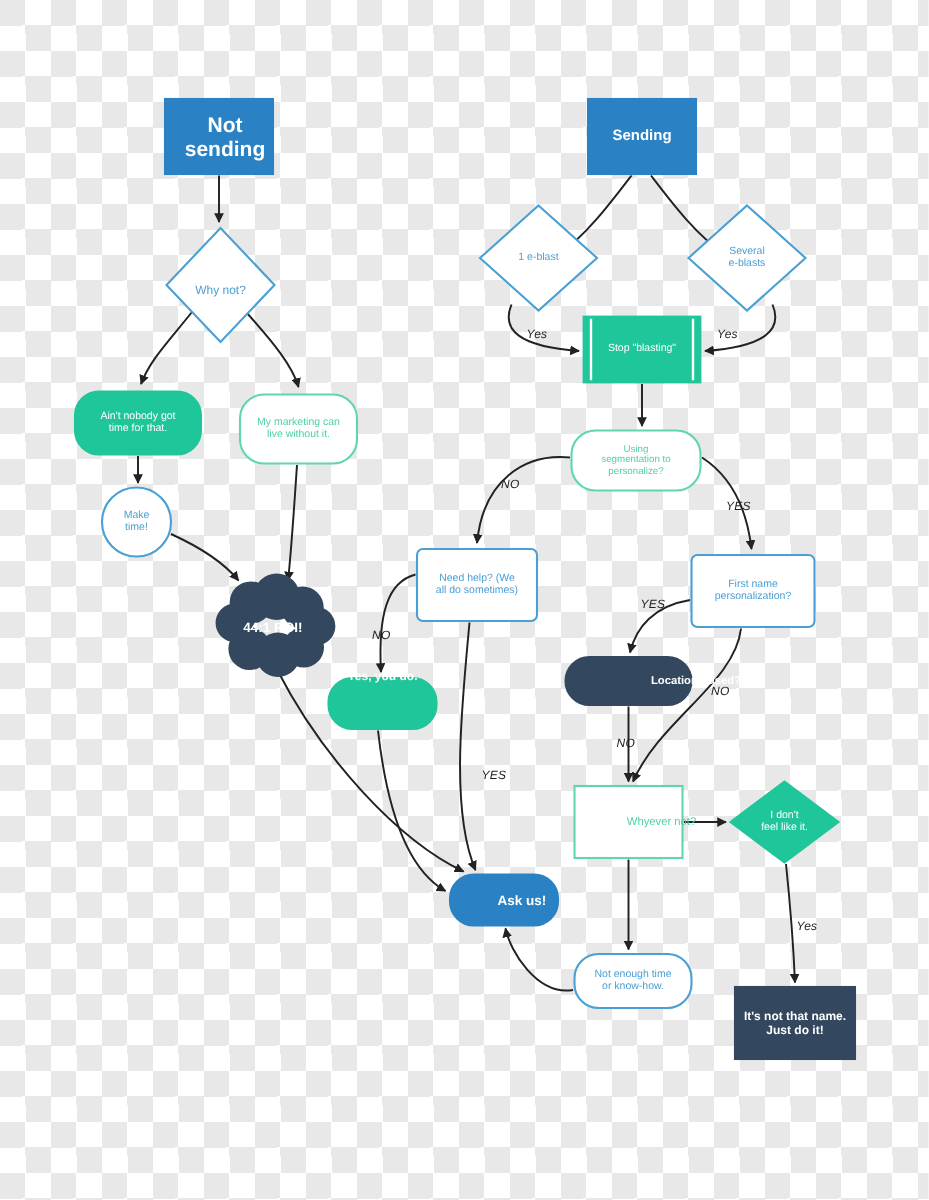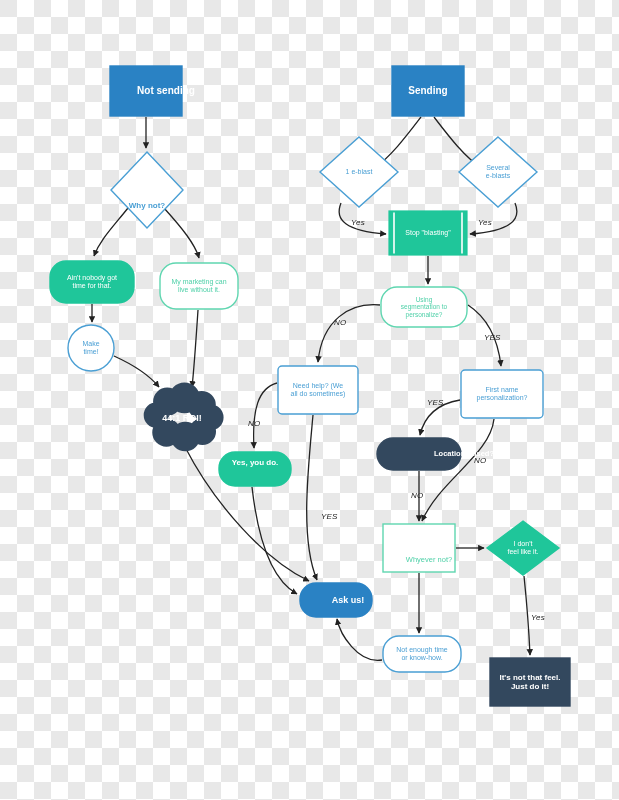--- a/index.html
+++ b/index.html
@@ -130,50 +130,50 @@
       <g>
         <rect x="383" y="636" width="78" height="36" rx="16" ry="16" fill="#ffffff" stroke="#4a9fd4" stroke-width="1.4"></rect>
       </g>
       <g>
         <rect x="490" y="658" width="80" height="48" fill="#33485e" stroke="#33485e" stroke-width="1.4"></rect>
       </g>
     </g>
 </svg>
 
 <div id="labels">
-    <div class="node-text" style="left: 110px; top: 66px; width: 72px; height: 50px; font-size: 10px; color: rgb(255, 255, 255); font-weight: 700; white-space: pre-line; padding-left: 20px;">Not sending</div>
-    <div class="node-text" style="left: 111px; top: 168px; width: 72px; height: 76px; font-size: 8px; color: rgb(74, 159, 212); font-weight: 700; white-space: pre-line;">Why not?</div>
+    <div class="node-text" style="left: 94px; top: 66px; width: 72px; height: 50px; font-size: 14px; color: rgb(255, 255, 255); font-weight: 700; white-space: pre-line; padding-left: 20px;">Not sending</div>
+    <div class="node-text" style="left: 111px; top: 156px; width: 72px; height: 76px; font-size: 8px; color: rgb(74, 159, 212); font-weight: 400; white-space: pre-line;">Why not?</div>
     <div class="node-text" style="left: 50px; top: 261px; width: 84px; height: 42px; font-size: 7px; color: rgb(255, 255, 255); font-weight: 400; white-space: pre-line;">Ain't nobody got
 time for that.</div>
     <div class="node-text" style="left: 160px; top: 263px; width: 78px; height: 46px; font-size: 7px; color: rgb(79, 208, 168); font-weight: 400; white-space: pre-line;">My marketing can
 live without it.</div>
     <div class="node-text" style="left: 68px; top: 325px; width: 46px; height: 46px; font-size: 7px; color: rgb(74, 159, 212); font-weight: 400; white-space: pre-line;">Make
 time!</div>
     <div class="node-text" style="left: 141px; top: 390px; width: 82px; height: 56px; font-size: 9px; color: rgb(255, 255, 255); font-weight: 700; white-space: pre-line;">44:1 ROI!</div>
     <div class="node-text" style="left: 392px; top: 66px; width: 72px; height: 50px; font-size: 10px; color: rgb(255, 255, 255); font-weight: 700; white-space: pre-line; border-radius: 25px;">Sending</div>
     <div class="node-text" style="left: 320px; top: 137px; width: 78px; height: 70px; font-size: 7px; color: rgb(74, 159, 212); font-weight: 400; white-space: pre-line;">1 e-blast</div>
     <div class="node-text" style="left: 459px; top: 137px; width: 78px; height: 70px; font-size: 7px; color: rgb(74, 159, 212); font-weight: 400; white-space: pre-line;">Several
 e-blasts</div>
     <div class="node-text" style="left: 389px; top: 211px; width: 78px; height: 44px; font-size: 7px; color: rgb(255, 255, 255); font-weight: 400; white-space: pre-line;">Stop "blasting"</div>
     <div class="node-text" style="left: 381px; top: 287px; width: 86px; height: 40px; font-size: 6.5px; color: rgb(79, 208, 168); font-weight: 400; white-space: pre-line;">Using
 segmentation to
 personalize?</div>
     <div class="node-text" style="left: 278px; top: 366px; width: 80px; height: 48px; font-size: 7px; color: rgb(74, 159, 212); font-weight: 400; white-space: pre-line;">Need help? (We
 all do sometimes)</div>
     <div class="node-text" style="left: 461px; top: 370px; width: 82px; height: 48px; font-size: 7px; color: rgb(74, 159, 212); font-weight: 400; white-space: pre-line;">First name
 personalization?</div>
-    <div class="node-text" style="left: 219px; top: 452px; width: 72px; height: 22px; font-size: 8px; color: rgb(255, 255, 255); font-weight: 700; white-space: pre-line;">Yes, you do.</div>
+    <div class="node-text" style="left: 219px; top: 440px; width: 72px; height: 22px; font-size: 8px; color: rgb(255, 255, 255); font-weight: 700; white-space: pre-line;">Yes, you do.</div>
     <div class="node-text" style="left: 377px; top: 438px; width: 84px; height: 32px; font-size: 7.5px; color: rgb(255, 255, 255); font-weight: 700; white-space: pre-line; margin-left: 45px;">Location-based?</div>
-    <div class="node-text" style="left: 383px; top: 536px; width: 92px; height: 48px; font-size: 7.5px; color: rgb(79, 208, 168); font-weight: 400; white-space: pre-line;">Whyever not?</div>
+    <div class="node-text" style="left: 383px; top: 524px; width: 92px; height: 48px; font-size: 7.5px; color: rgb(79, 208, 168); font-weight: 400; white-space: pre-line; padding-left: 12px;">Whyever not?</div>
     <div class="node-text" style="left: 487px; top: 521px; width: 72px; height: 54px; font-size: 7px; color: rgb(255, 255, 255); font-weight: 400; white-space: pre-line;">I don't
 feel like it.</div>
     <div class="node-text" style="left: 300px; top: 583px; width: 96px; height: 34px; font-size: 9px; color: rgb(255, 255, 255); font-weight: 700; white-space: pre-line;">Ask us!</div>
     <div class="node-text" style="left: 383px; top: 636px; width: 78px; height: 36px; font-size: 7px; color: rgb(74, 159, 212); font-weight: 400; white-space: pre-line;">Not enough time
 or know-how.</div>
-    <div class="node-text" style="left: 490px; top: 658px; width: 80px; height: 48px; font-size: 8px; color: rgb(255, 255, 255); font-weight: 700; white-space: pre-line;">It's not that feel.
+    <div class="node-text" style="left: 490px; top: 658px; width: 80px; height: 48px; font-size: 8px; color: rgb(255, 255, 255); font-weight: 700; white-space: pre-line;">It's not that name.
 Just do it!</div>
     <div class="edge-label" style="left: 351px; top: 218px;">Yes</div>
     <div class="edge-label" style="left: 478px; top: 218px;">Yes</div>
     <div class="edge-label" style="left: 334px; top: 318px;">NO</div>
     <div class="edge-label" style="left: 484px; top: 333px;">YES</div>
     <div class="edge-label" style="left: 248px; top: 419px;">NO</div>
     <div class="edge-label" style="left: 427px; top: 398px;">YES</div>
     <div class="edge-label" style="left: 474px; top: 456px;">NO</div>
     <div class="edge-label" style="left: 411px; top: 491px;">NO</div>
     <div class="edge-label" style="left: 321px; top: 512px;">YES</div>

